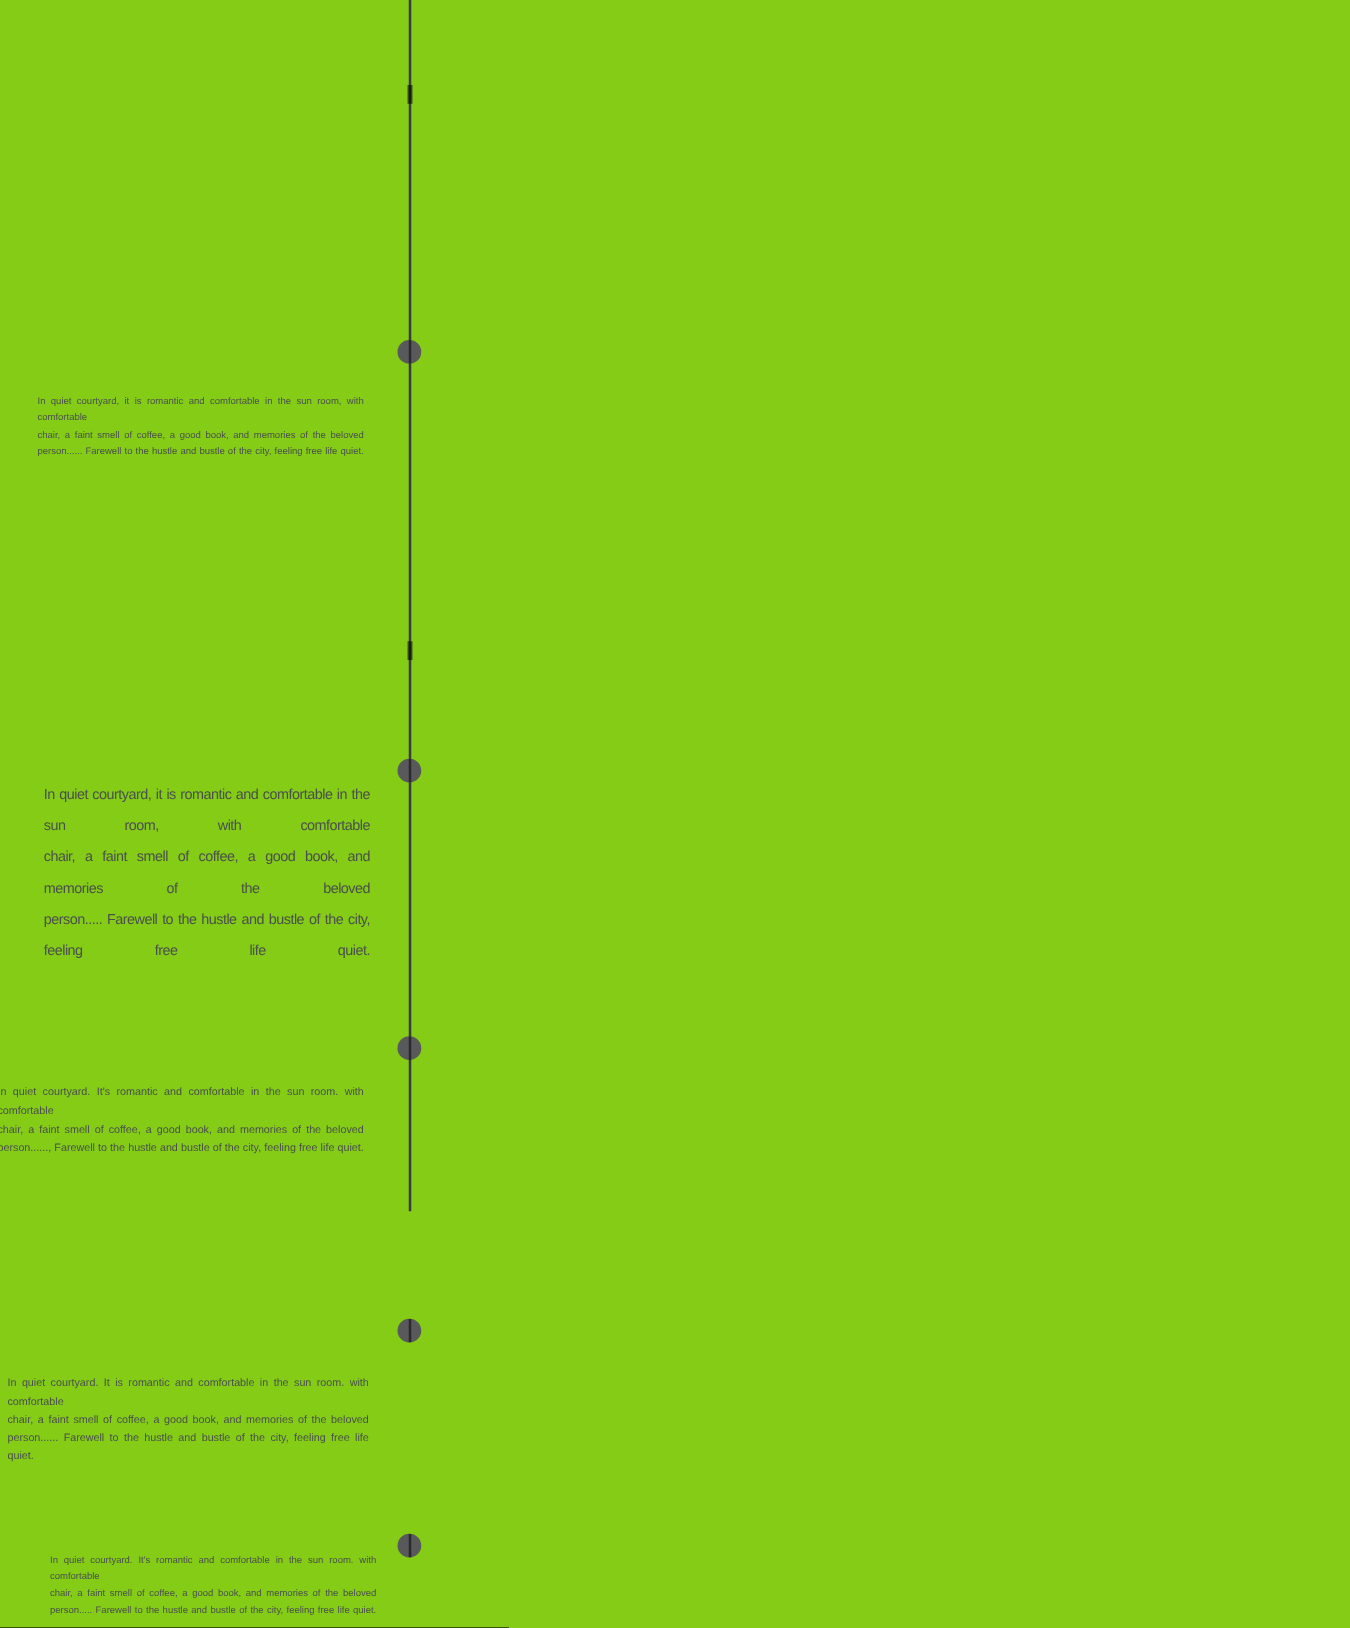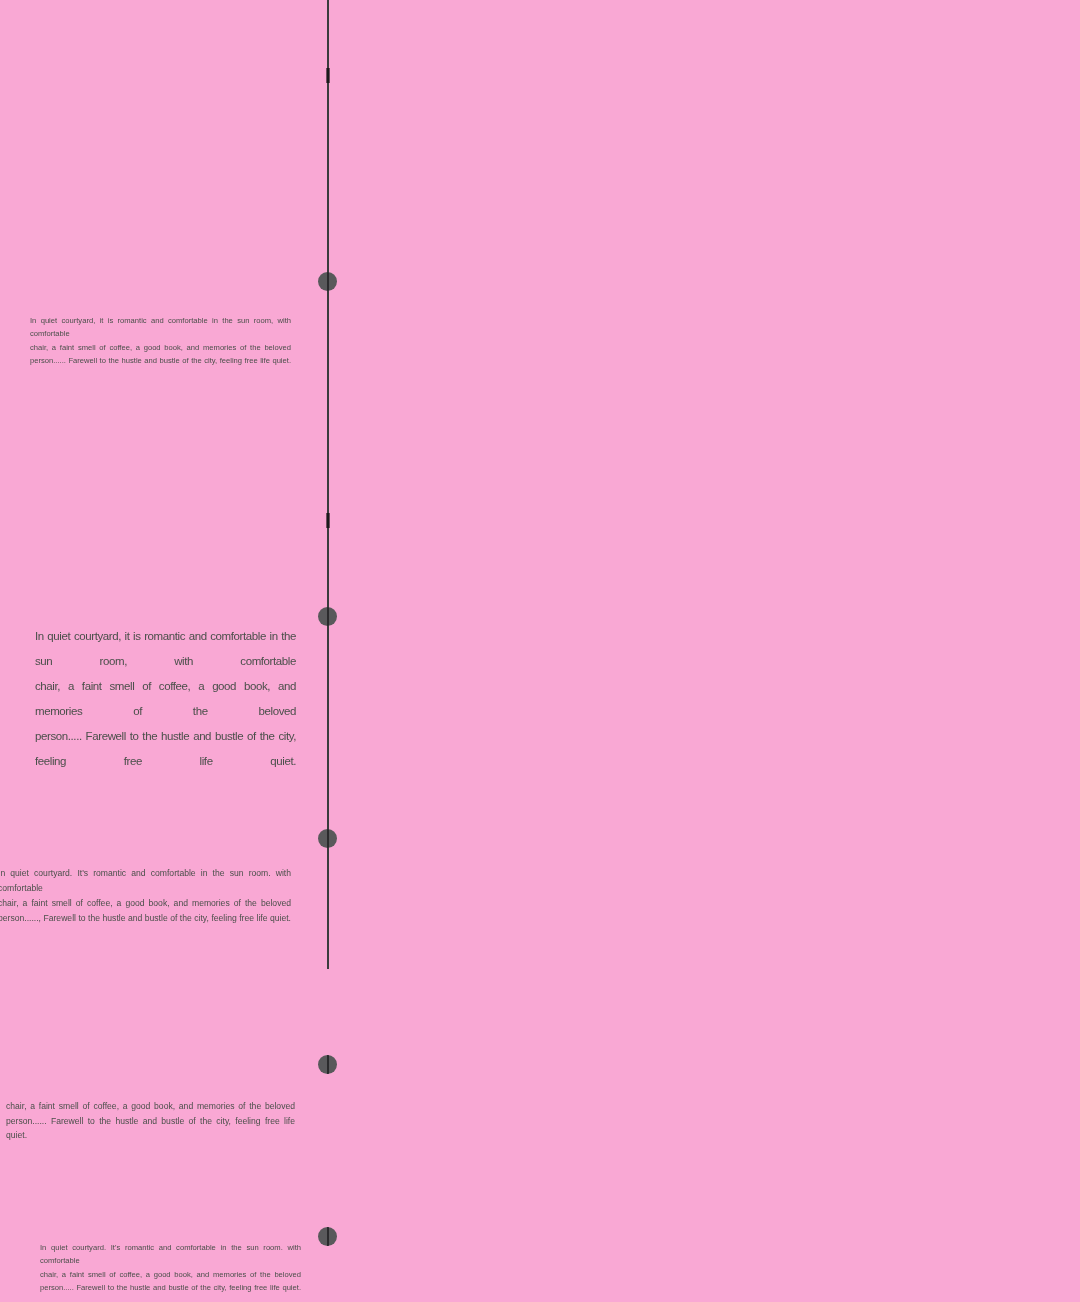--- a/index.html
+++ b/index.html
@@ -4,21 +4,21 @@
 <style>
   html, body {
     margin: 0;
     padding: 0;
     background: #000000;
   }
   .canvas {
     position: relative;
     width: 1080px;
     height: 1302px;
-    background: #f9a8d4;
+    background: #84cc16;
     overflow: hidden;
     font-family: "Liberation Sans", sans-serif;
   }
   
   .tline {
     position: absolute;
     left: 327px;
     top: 0;
     width: 2px;
     height: 969px;
@@ -125,20 +125,21 @@
     <div class="pline">person..... Farewell to the hustle and bustle of the city, feeling free life quiet.</div>
   </div>
 
   <div class="block b3">
     <div class="pline">In quiet courtyard. It's romantic and comfortable in the sun room. with comfortable</div>
     <div class="pline">chair, a faint smell of coffee, a good book, and memories of the beloved</div>
     <div class="pline">person......, Farewell to the hustle and bustle of the city, feeling free life quiet.</div>
   </div>
 
   <div class="block b4">
+    <div class="pline">In quiet courtyard. It is romantic and comfortable in the sun room. with comfortable</div>
     <div class="pline">chair, a faint smell of coffee, a good book, and memories of the beloved</div>
     <div class="pline">person...... Farewell to the hustle and bustle of the city, feeling free life quiet.</div>
   </div>
 
   <div class="block b5">
     <div class="pline">In quiet courtyard. It's romantic and comfortable in the sun room. with comfortable</div>
     <div class="pline">chair, a faint smell of coffee, a good book, and memories of the beloved</div>
     <div class="pline">person..... Farewell to the hustle and bustle of the city, feeling free life quiet.</div>
   </div>
 

